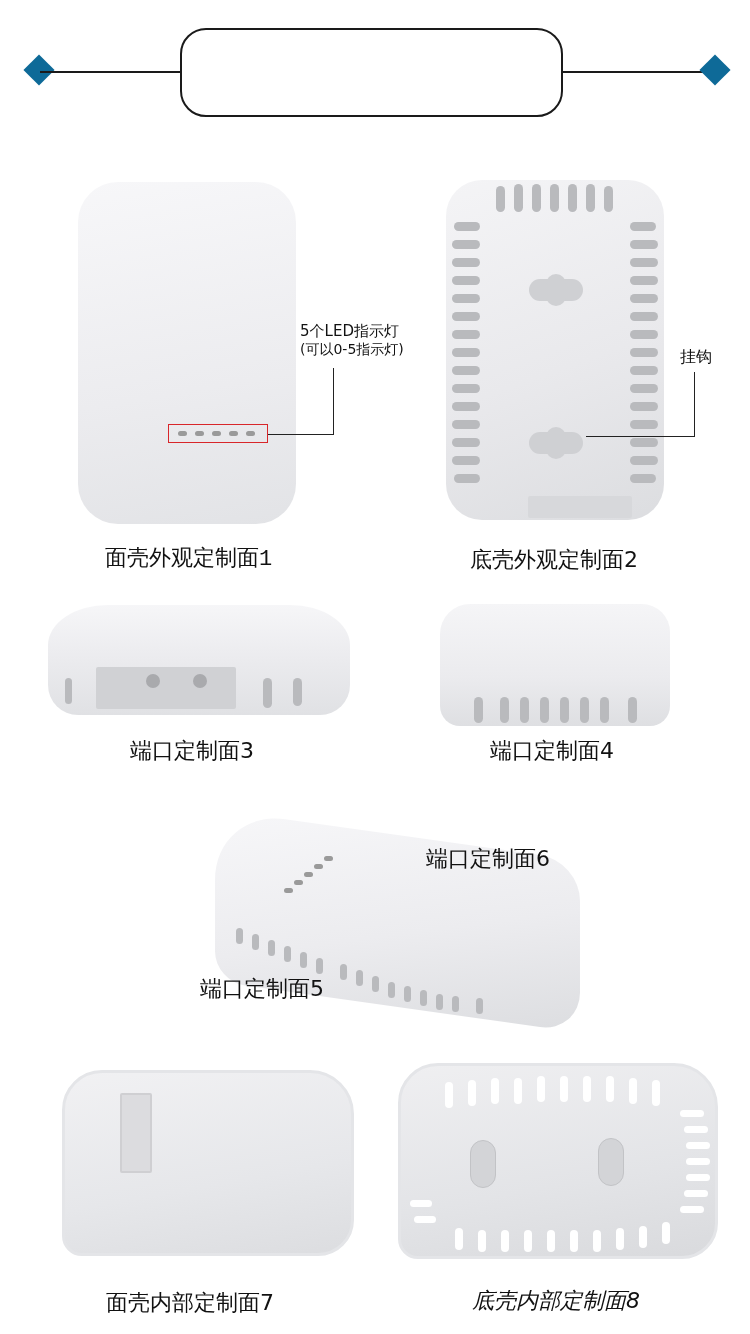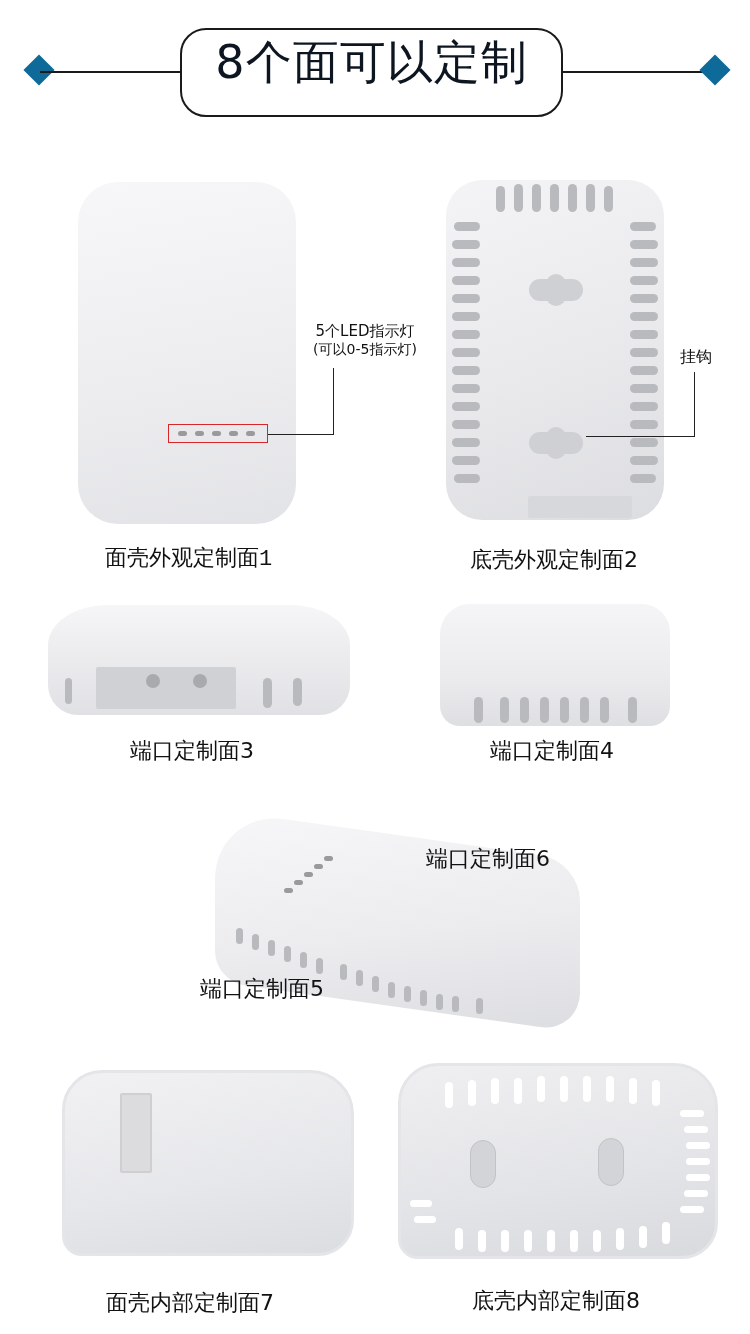--- a/index.html
+++ b/index.html
@@ -8,41 +8,40 @@
 
   
   .hdr-line { position: absolute; top: 71px; height: 2px; background: #1a1a1a; }
   .hdr-diamond { position: absolute; top: 59px; width: 22px; height: 22px; background: #0e6a98; transform: rotate(45deg); }
   .hdr-box { position: absolute; left: 180px; top: 28px; width: 383px; height: 89px; border: 2px solid #1a1a1a; border-radius: 26px; background: #fff; text-align: center; }
   .hdr-title { display: block; font-size: 46px; line-height: 52px; margin-top: 6px; letter-spacing: 1px; color: #0c1520; }
   .hdr-sub { display: block; font-size: 19px; line-height: 22px; color: #111; margin-top: 2px; }
 
   
   .label { position: absolute; font-size: 22px; line-height: 26px; color: #111; white-space: nowrap; }
-  .callout { position: absolute; font-size: 15px; line-height: 18px; color: #111; white-space: nowrap; text-align: center; }
+  .callout { position: absolute; font-size: 15px; line-height: 18px; color: #111; white-space: nowrap; text-align: left; }
 
   
   .shell { position: absolute; background: linear-gradient(160deg, #f4f4f6 0%, #e9e9ec 55%, #dcdde0 100%); }
   .slot { position: absolute; background: #b9babd; border-radius: 6px; }
   .led { position: absolute; width: 9px; height: 5px; border-radius: 3px; background: #9a9a9a; }
   .ledbox { position: absolute; border: 1.5px solid #d8262a; }
   .cline { position: absolute; background: #222; }
   .keyhole { position: absolute; width: 54px; height: 22px; border-radius: 11px; background: #cfd0d3; }
   .keyhole::after { content: ""; position: absolute; left: 17px; top: -5px; width: 20px; height: 32px; border-radius: 10px; background: #cfd0d3; }
 </style>
 </head>
 <body>
 
 <div>
   <div class="hdr-diamond" style="left:28px;"></div>
   <div class="hdr-line" style="left:40px;width:142px;"></div>
   <div class="hdr-line" style="left:561px;width:150px;"></div>
   <div class="hdr-diamond" style="left:704px;"></div>
   <div class="hdr-box">
-    <span class="hdr-title">8个面可以定制</span>
   </div>
 </div>
 
 <div>
   <div class="shell" style="left:78px;top:182px;width:218px;height:342px;border-radius:40px;background:linear-gradient(170deg,#f7f7f9 0%,#ececef 60%,#e2e3e6 100%);"></div>
   <div class="led" style="left:178px;top:431px;"></div>
   <div class="led" style="left:195px;top:431px;"></div>
   <div class="led" style="left:212px;top:431px;"></div>
   <div class="led" style="left:229px;top:431px;"></div>
   <div class="led" style="left:246px;top:431px;"></div>
@@ -206,14 +205,14 @@
     <div class="slot" style="left:686px;top:1174px;width:24px;height:7px;background:#fff;"></div>
     <div class="slot" style="left:684px;top:1190px;width:24px;height:7px;background:#fff;"></div>
     <div class="slot" style="left:680px;top:1206px;width:24px;height:7px;background:#fff;"></div>
   </div>
   <div>
     <div class="slot" style="left:410px;top:1200px;width:22px;height:7px;background:#fff;"></div>
     <div class="slot" style="left:414px;top:1216px;width:22px;height:7px;background:#fff;"></div>
   </div>
   <div class="slot" style="left:470px;top:1140px;width:26px;height:48px;border-radius:13px;background:#d3d4d7;border:1px solid #c2c3c6;"></div>
   <div class="slot" style="left:598px;top:1138px;width:26px;height:48px;border-radius:13px;background:#d3d4d7;border:1px solid #c2c3c6;"></div>
-  <div class="label" style="left:472px;top:1288px;">底壳内部定制面8</div>
+  <div class="label" style="left:472px;top:1288px;font-style:italic;">底壳内部定制面8</div>
 </div>
 
 </body></html>

